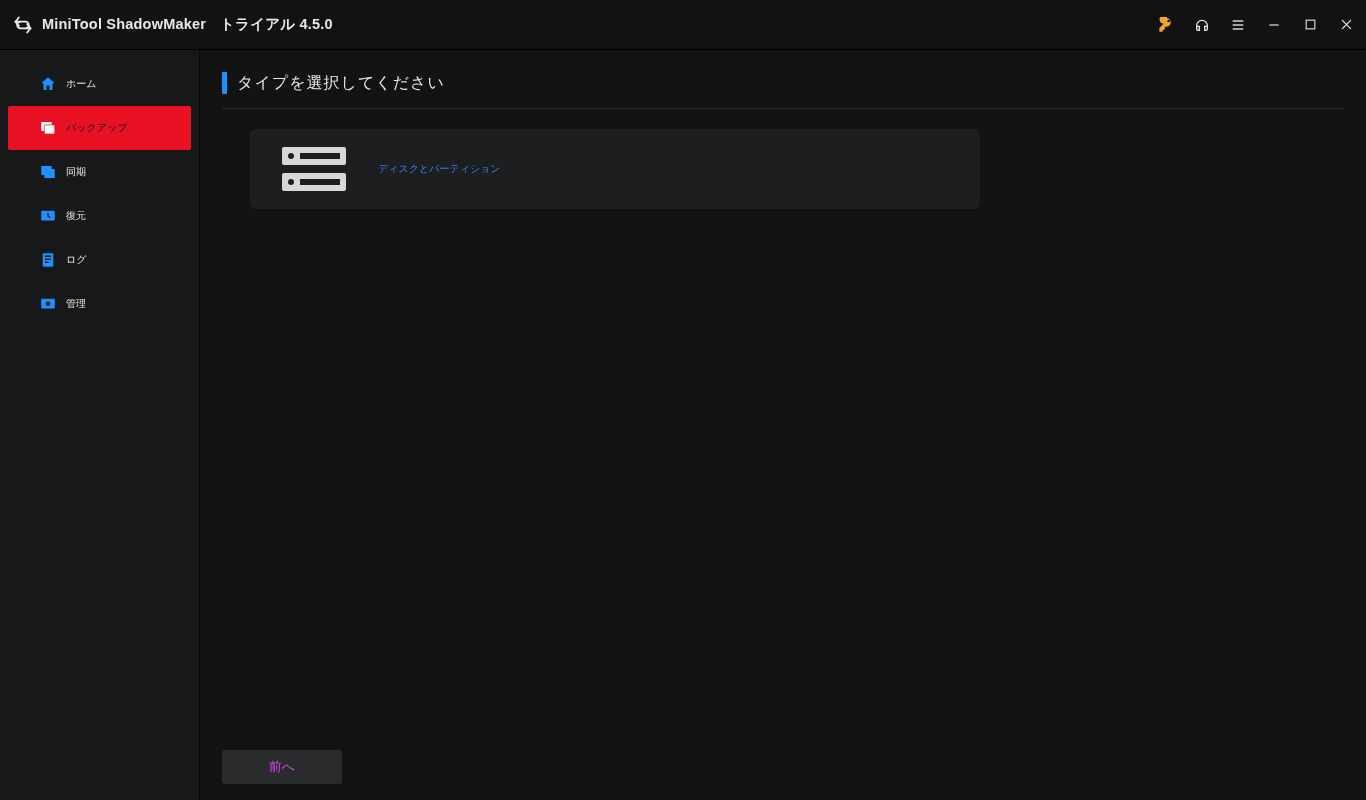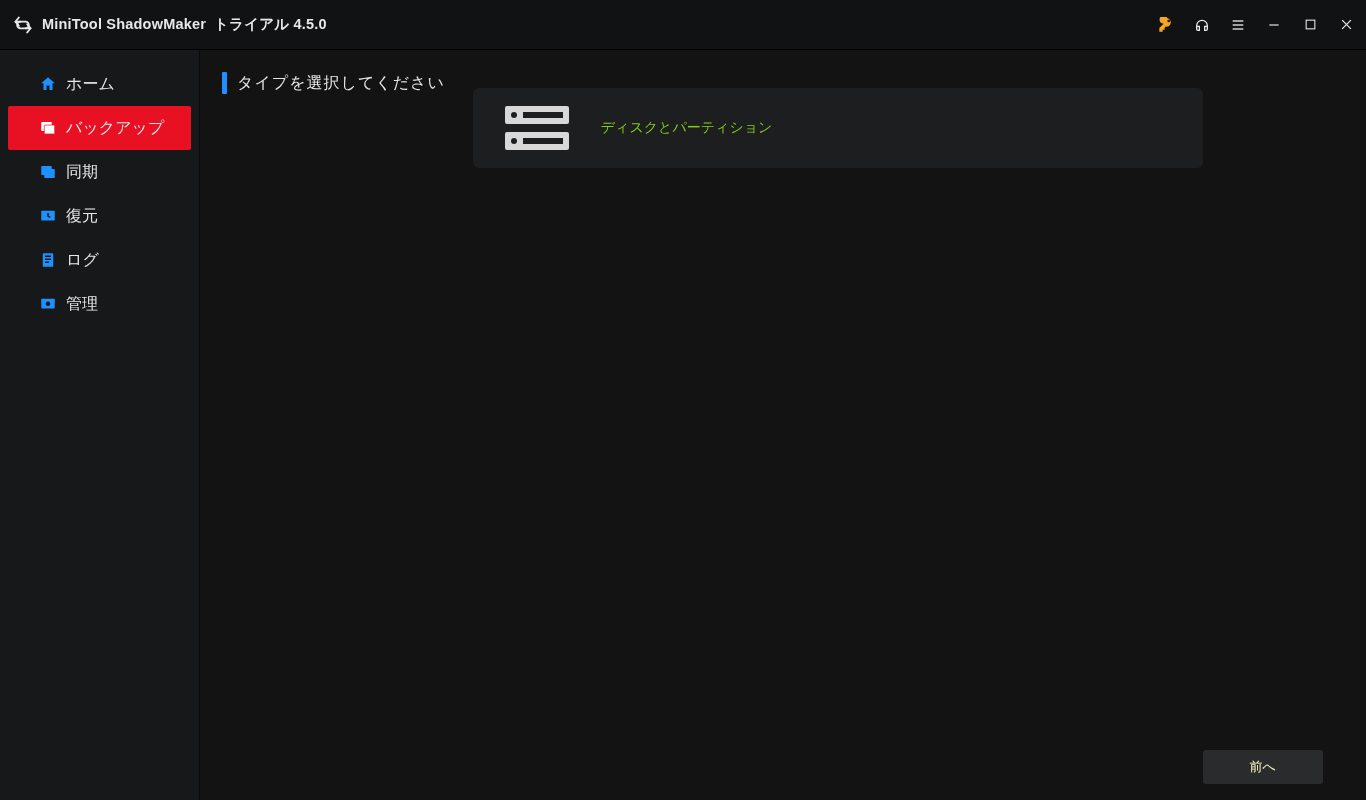--- a/index.html
+++ b/index.html
@@ -12,21 +12,21 @@
     background: #111214;
     display: flex;
     align-items: center;
     padding: 0 10px 0 12px;
     border-bottom: 1px solid #000;
   }
   .titlebar .app-logo {
     width: 22px; height: 22px; display:flex; align-items:center; justify-content:center;
     margin-right: 8px;
   }
-  .titlebar .title { font-size: 14.5px; font-weight: 600; letter-spacing: .2px; display:flex; align-items:baseline; gap:8px;}
+  .titlebar .title { font-size: 14.5px; font-weight: 600; letter-spacing: .2px; display:flex; align-items:baseline; gap:14px;}
   .titlebar .title .suffix { font-weight: 700; }
   .titlebar .spacer { flex: 1; }
   .titlebar .winbtns { display: flex; align-items: center; gap: 16px; }
   .titlebar .winbtn { width: 20px; height: 20px; display:flex; align-items:center; justify-content:center; cursor:pointer; color:#e8e8e8;}
   .titlebar .winbtn.key svg { color:#f5a623; }
 
   
   .app-body { flex:1; display:flex; min-height:0; background:#0c0d0e; }
 
   
@@ -35,70 +35,70 @@
     background: #171819;
     display:flex; flex-direction:column;
     padding-top: 12px;
     border-right: 1px solid #0a0a0a;
   }
   .side-item {
     height: 44px;
     display:flex; align-items:center;
     padding: 0 14px 0 38px;
     position: relative;
-    font-size: 16px;
+    font-size: 10px;
     color:#e6e6e6;
     cursor:pointer;
   }
   .side-item .ico { position:absolute; left:38px; width:20px; height:20px; display:flex; align-items:center; justify-content:center; }
   .side-item { padding-left: 66px; }
   .side-item .ico { left: 38px; }
-  .side-item.active { background:#e81123; color:#e5e5e5; border-radius:2px; margin:0 8px; padding-left:58px;}
+  .side-item.active { background:#e81123; color:#0f172a; border-radius:2px; margin:0 8px; padding-left:58px;}
   .side-item.active .ico { left:30px; }
   .side-item .ico svg { width:18px; height:18px; }
   .side-item:not(.active) .ico svg { color:#1e90ff; }
 
   .side-spacer { flex:1; }
   .side-bottom { padding-bottom: 12px; }
   .side-bottom .side-item .ico svg { color:#f5a623; }
   .side-bottom .side-item.feedback .ico svg { color:#1e90ff; }
 
   
   .main {
     flex:1; background:#131314;
     padding: 18px 22px 16px 22px;
-    display:flex; flex-direction:row;
+    display:flex; flex-direction:column;
     position:relative;
   }
   .section-header { display:flex; align-items:center; gap:10px; height:30px; }
   .section-header .accent { width:5px; height:22px; background:#1e90ff; border-radius:1px; }
   .section-header .txt { font-size:16px; font-weight:500; letter-spacing:1px; }
   .divider { height:1px; background:#2a2b2c; margin-top:10px; }
 
   .cards { margin-top:20px; display:flex; flex-direction:column; gap:14px; }
   .card {
     width: 730px;
     height: 80px;
     background:#1d1e1f;
     border-radius:6px;
     display:flex; align-items:center;
     padding: 0 28px;
     gap: 28px;
     cursor:pointer;
     margin-left: 28px;
   }
   .card .card-ico { width:72px; height:56px; display:flex; align-items:center; justify-content:center; color:#d8d8d8;}
-  .card .card-label { font-size:14px; color:#84cc16;text-align:right; }
+  .card .card-label { font-size:10px; color:#3b82f6;text-align:right; }
   .card.highlight { outline:3px solid #ff0000; outline-offset:-1px; border-radius:0; height:86px;}
 
   
   .footer-row { margin-top:auto; padding-top:16px; }
   .btn {
     width:120px; height:34px;
-    background:#2a2b2c; color:#fef9c3;
+    background:#2a2b2c; color:#d946ef;
     border:none; border-radius:3px;
     font-size:13px; cursor:pointer;
     display:flex; align-items:center; justify-content:center;
   }
 </style>
 </head>
 <body>
 
 <div class="titlebar">
   <span class="app-logo">

